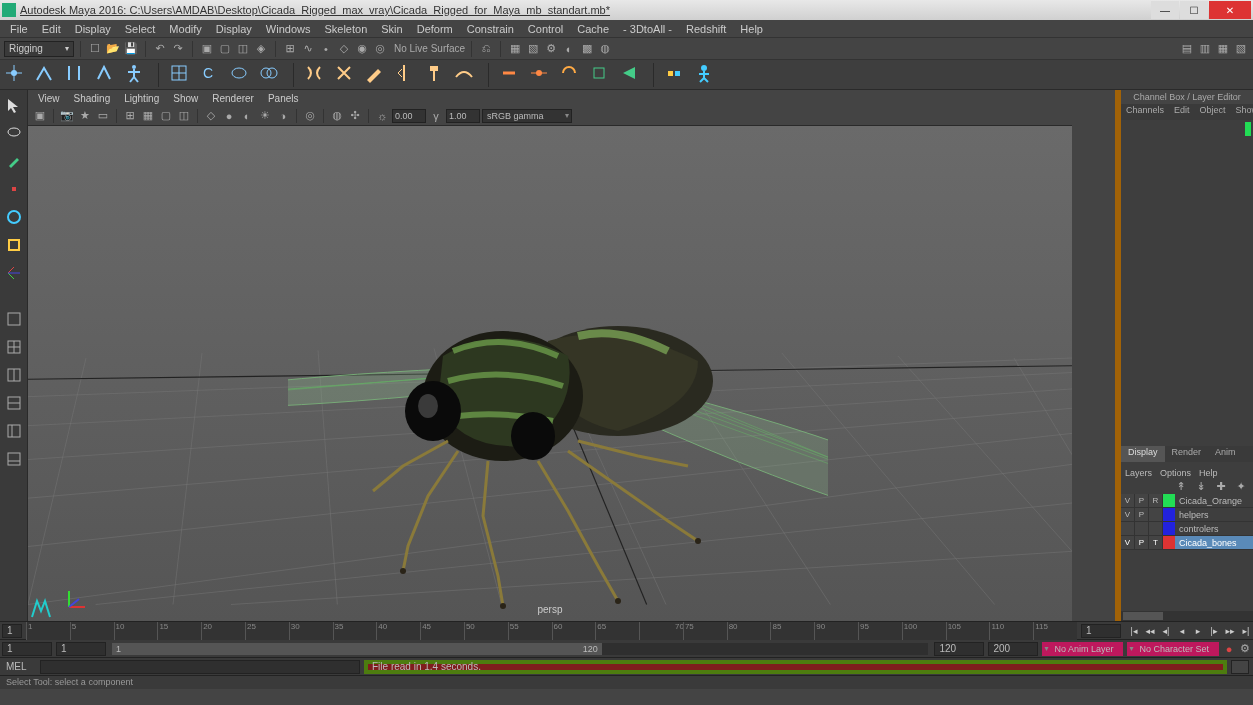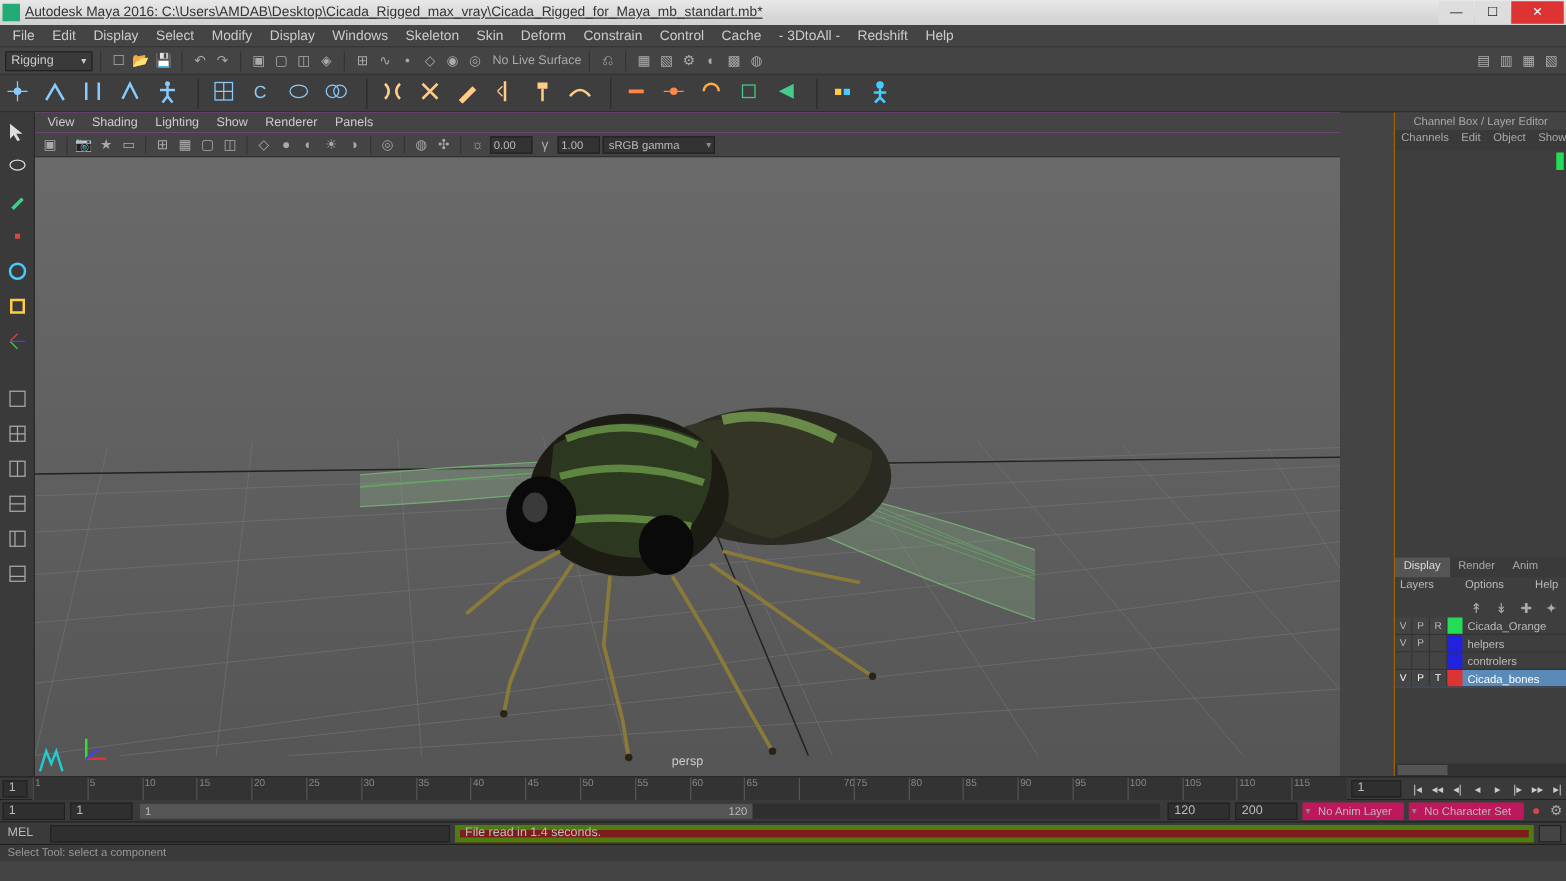--- a/index.html
+++ b/index.html
@@ -50,30 +50,30 @@
 .vp-toolbar .dd::after { content: "▾"; position: absolute; right: 2px; font-size: 8px; color: #888; }
 
 .viewport { flex: 1; background: linear-gradient(#6a6a6a,#555); position: relative; overflow: hidden; }
 .grid { position: absolute; inset: 0; }
 .cicada { position: absolute; left: 260px; top: 140px; width: 540px; height: 380px; }
 .axis { position: absolute; left: 35px; bottom: 8px; width: 26px; height: 26px; }
 .maya-logo { position: absolute; left: 2px; bottom: 2px; width: 22px; height: 22px; }
 .persp-label { position: absolute; left: 50%; bottom: 6px; transform: translateX(-50%); font-size: 10px; color: #ccc; }
 
 
-.rightpanel { width: 138px; background: #3e3e3e; display: flex; flex-direction: column; border-left: 1px solid #a16207; margin-left: 43px; }
+.rightpanel { width: 138px; background: #3e3e3e; display: flex; flex-direction: column; border-left: 6px solid #a16207; margin-left: 43px; }
 .rp-title { height: 14px; font-size: 9px; text-align: center; color: #aaa; background: #444; display:flex; align-items:center; justify-content:center; gap:20px;}
 .rp-tabs { height: 16px; display: flex; background: #3a3a3a; font-size: 9px; }
 .rp-tabs span { padding: 1px 5px; color: #aaa; }
 .rp-green { height: 326px; background: #3e3e3e; display: flex; align-items: flex-start; justify-content: flex-end; padding: 2px; }
 .rp-green .vbar { width: 6px; height: 14px; background: #2d5; }
 .rp-bottom-tabs { height: 16px; display: flex; background: #3a3a3a; font-size: 9px; }
 .rp-bottom-tabs span { padding: 1px 7px; color: #aaa; }
 .rp-bottom-tabs span.active { background: #555; color: #ddd; }
-.rp-layer-menu { height: 16px; display: flex; background: #3e3e3e; font-size: 9px; align-items: flex-start; padding: 0 4px; gap: 25px; }
+.rp-layer-menu { height: 16px; display: flex; background: #3e3e3e; font-size: 9px; align-items: flex-end; padding: 0 4px; gap: 8px; }
 .rp-layer-btns { height: 16px; display: flex; justify-content: flex-end; padding: 0 4px; gap: 4px; align-items: center; }
 .layers { flex: 1; background: #3e3e3e; }
 .layer-row { height: 14px; display: flex; align-items: center; font-size: 9px; border-bottom: 1px solid #333; }
 .layer-row .cell { width: 14px; height: 13px; border-right: 1px solid #333; display: flex; align-items: center; justify-content: center; background: #444; font-size: 8px; }
 .layer-row .color { width: 12px; height: 13px; }
 .layer-row .name { flex: 1; padding-left: 4px; }
 .layer-row.sel { background: #5a8ab8; color: #fff; }
 .rp-scroll { height: 10px; background: #333; display: flex; }
 .rp-scroll .thumb { width: 40px; height: 8px; background: #555; margin: 1px 0 0 2px; }
 

